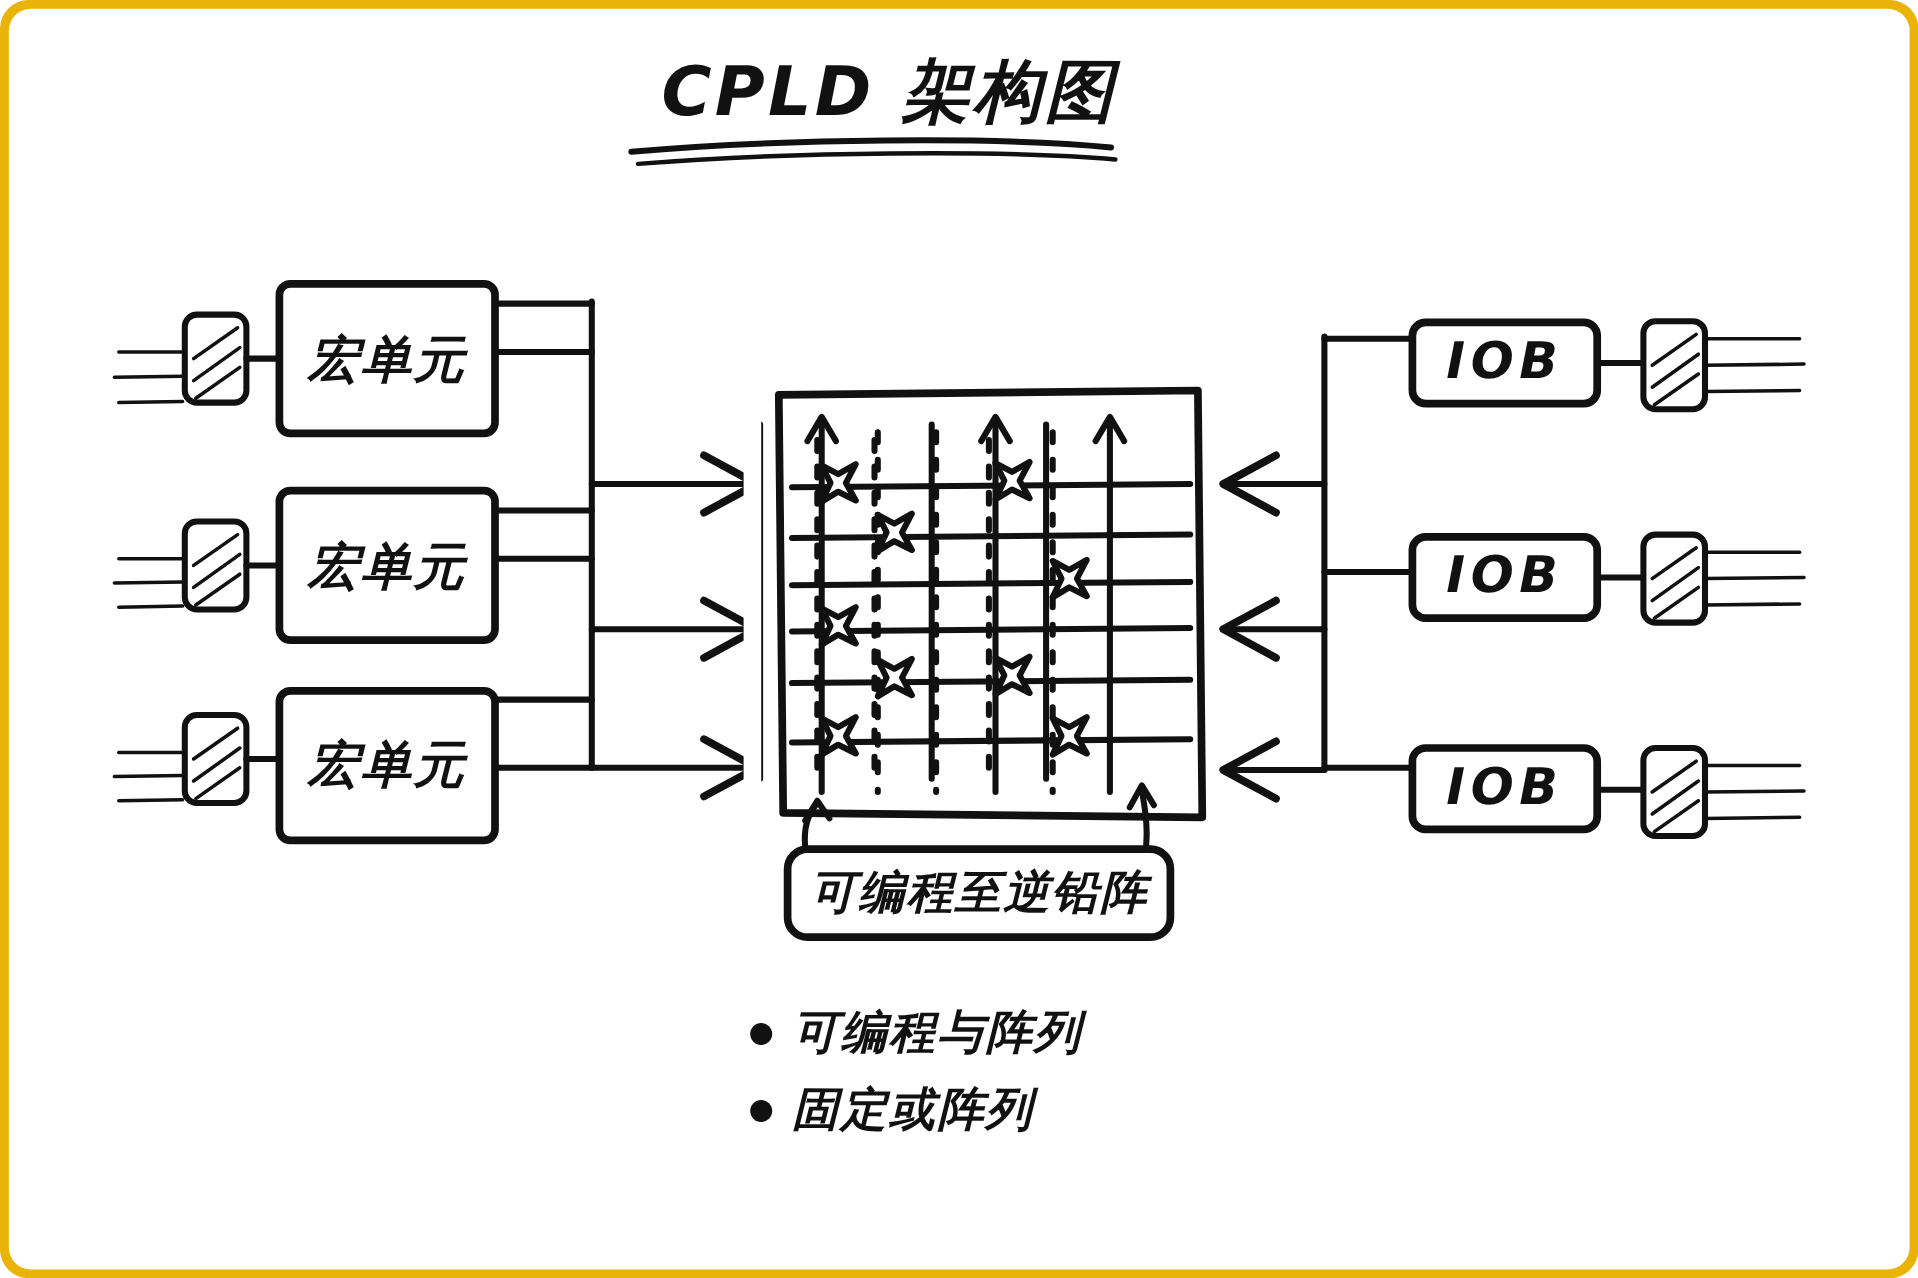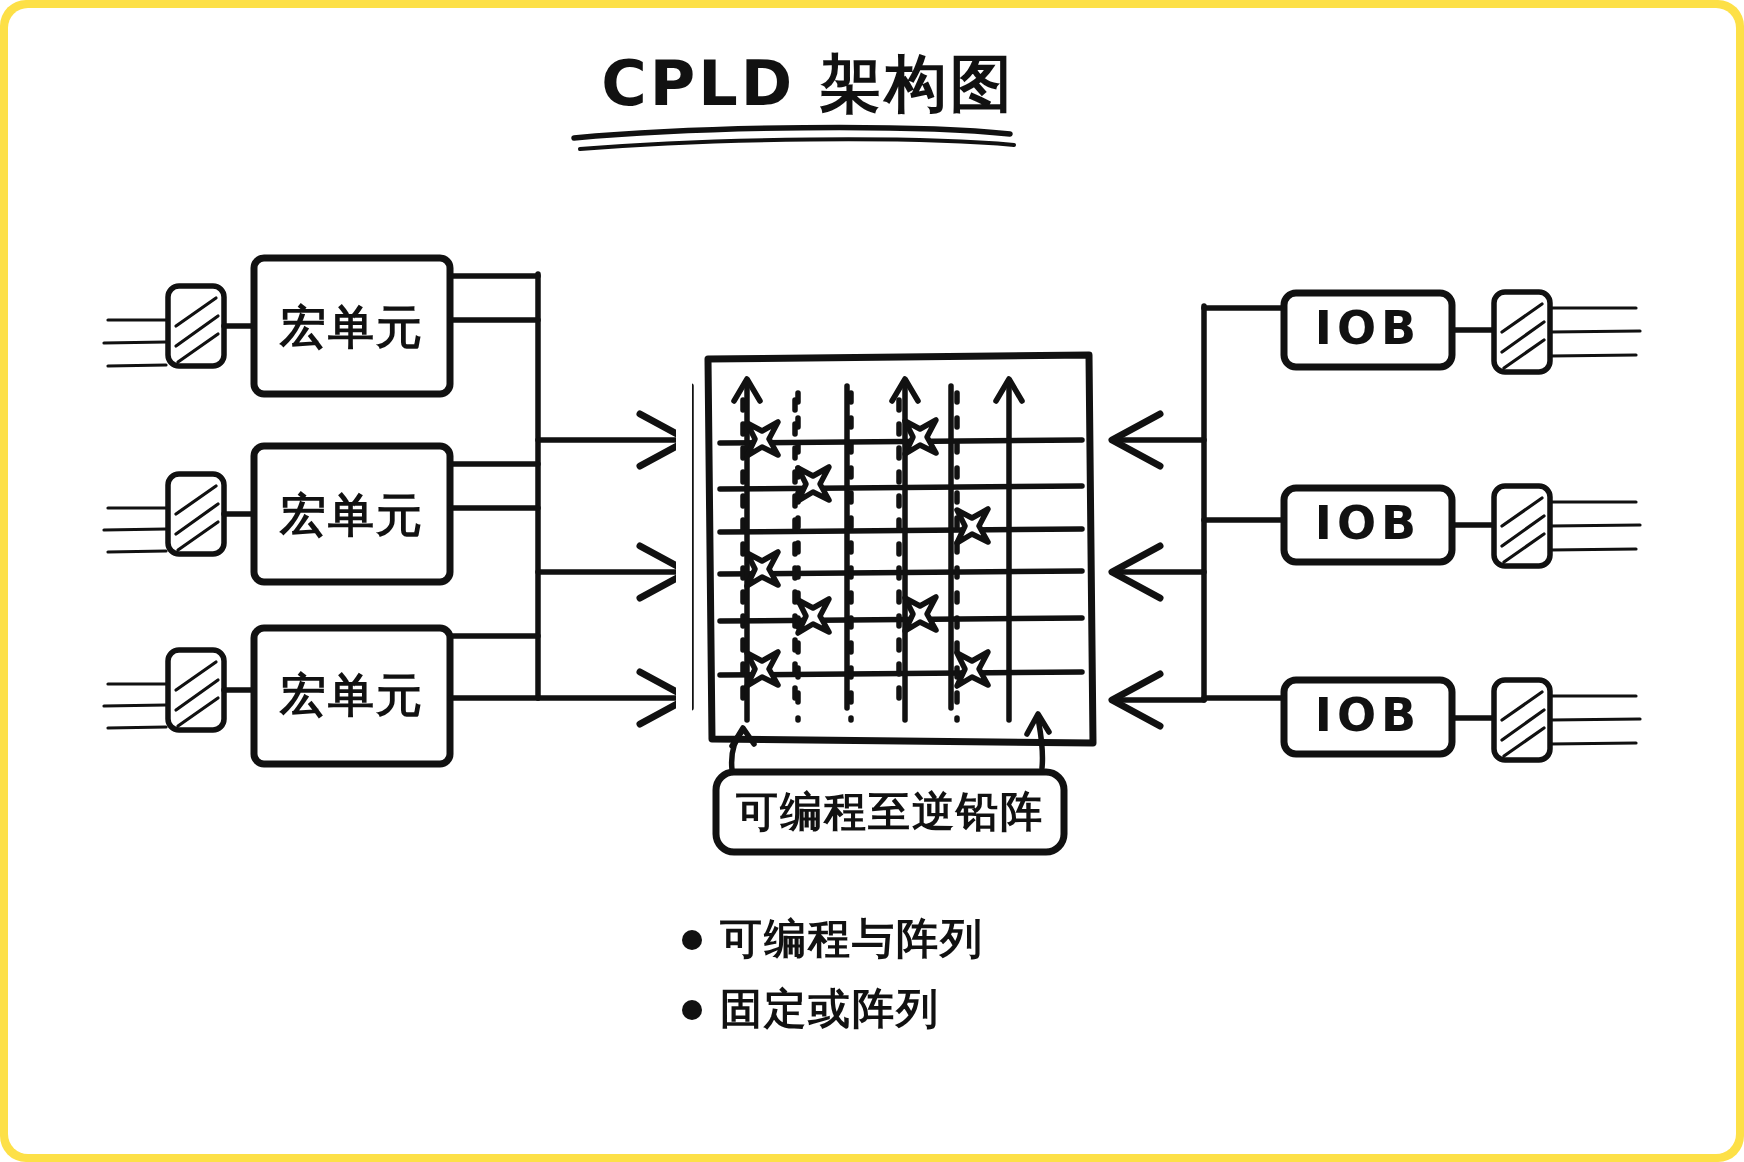--- a/index.html
+++ b/index.html
@@ -5,23 +5,24 @@
   html,body{margin:0;padding:0;}
   body{
     width:1744px;height:1162px;
     background:#ffffff;
     font-family:"DejaVu Sans", sans-serif;
     overflow:hidden;
   }
   #stage{
     position:relative;
     width:1744px;height:1162px;
-    background:#fde047;
+    background:#eab308;
     border-radius:26px;
     box-sizing:border-box;
+    font-style:italic;
   }
   #sheet{
     position:absolute;
     left:8px;top:8px;right:8px;bottom:8px;
     background:#ffffff;
     border-radius:20px;
     overflow:hidden;
   }
   svg#canvas{position:absolute;left:0;top:0;}
   .ink{fill:none;stroke:#111111;stroke-linecap:round;stroke-linejoin:round;}

